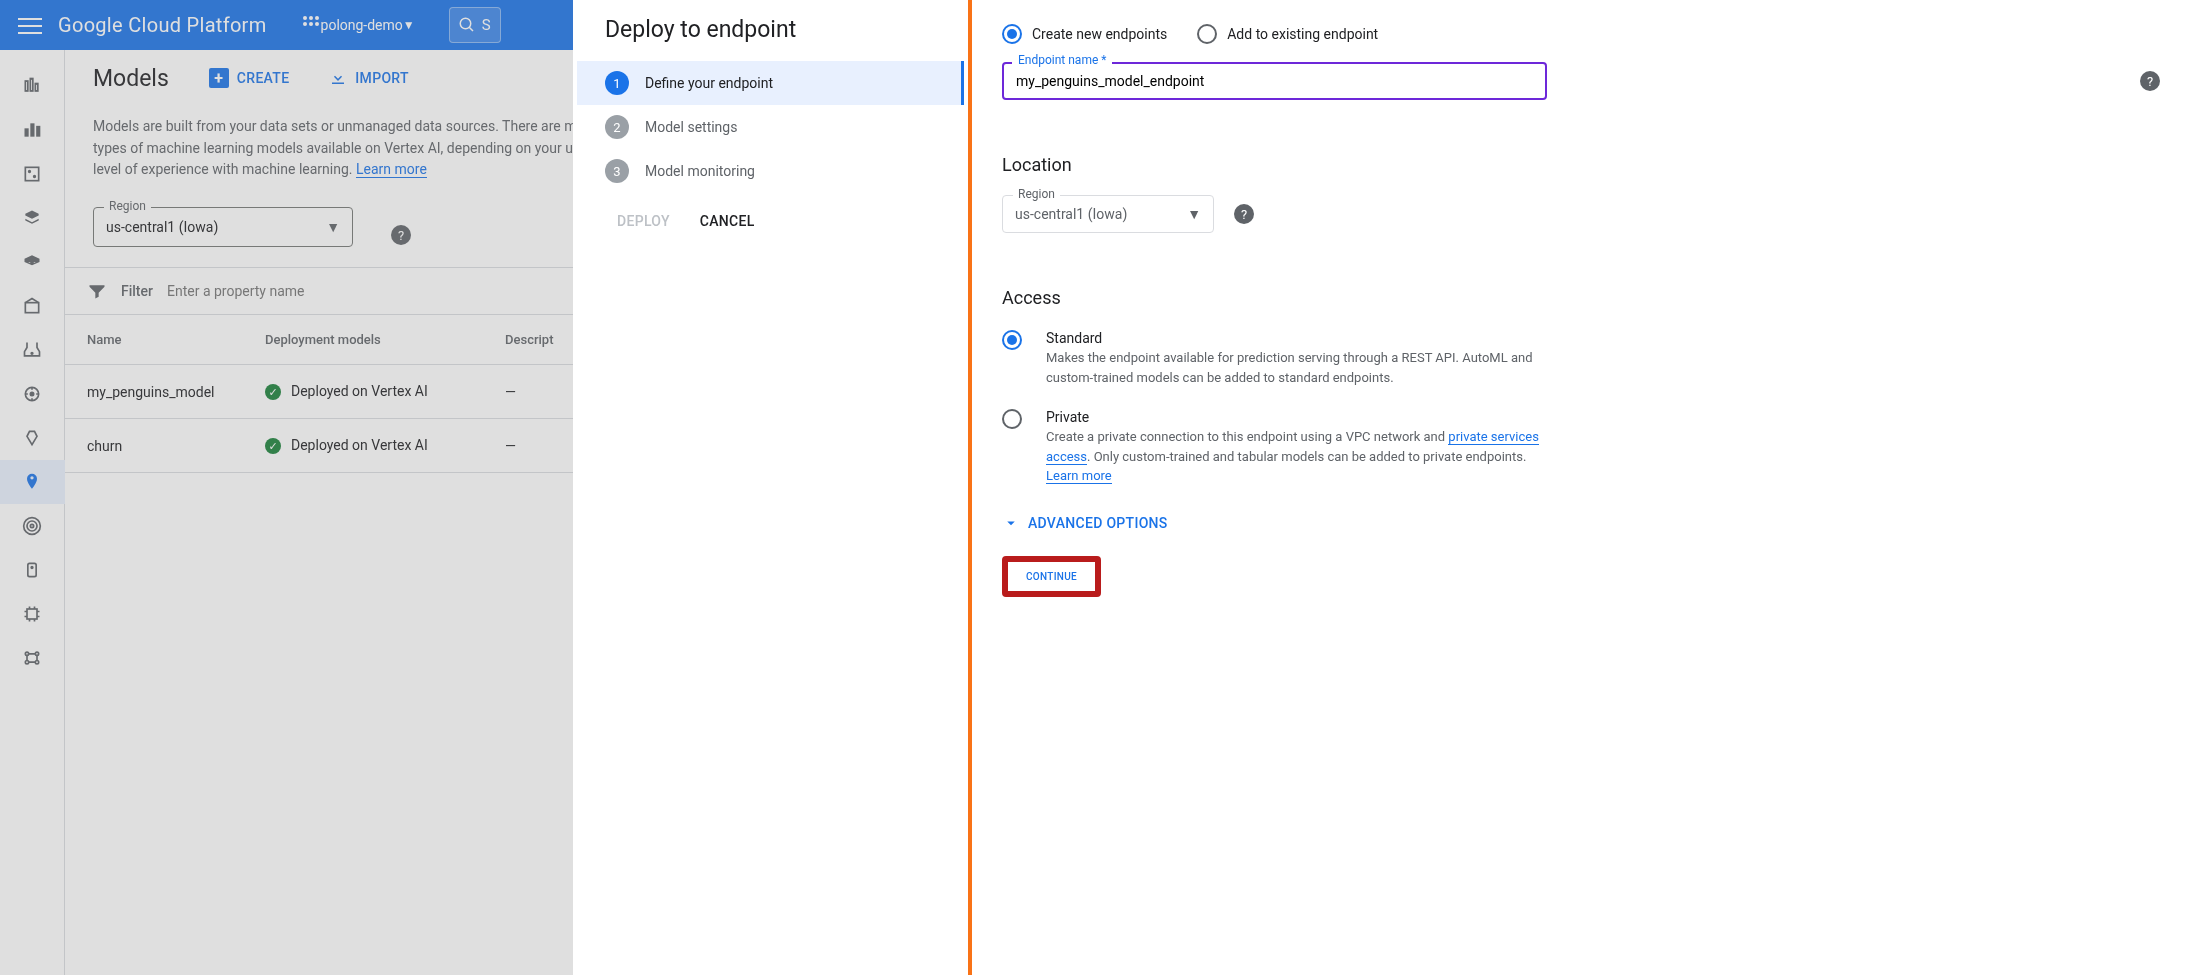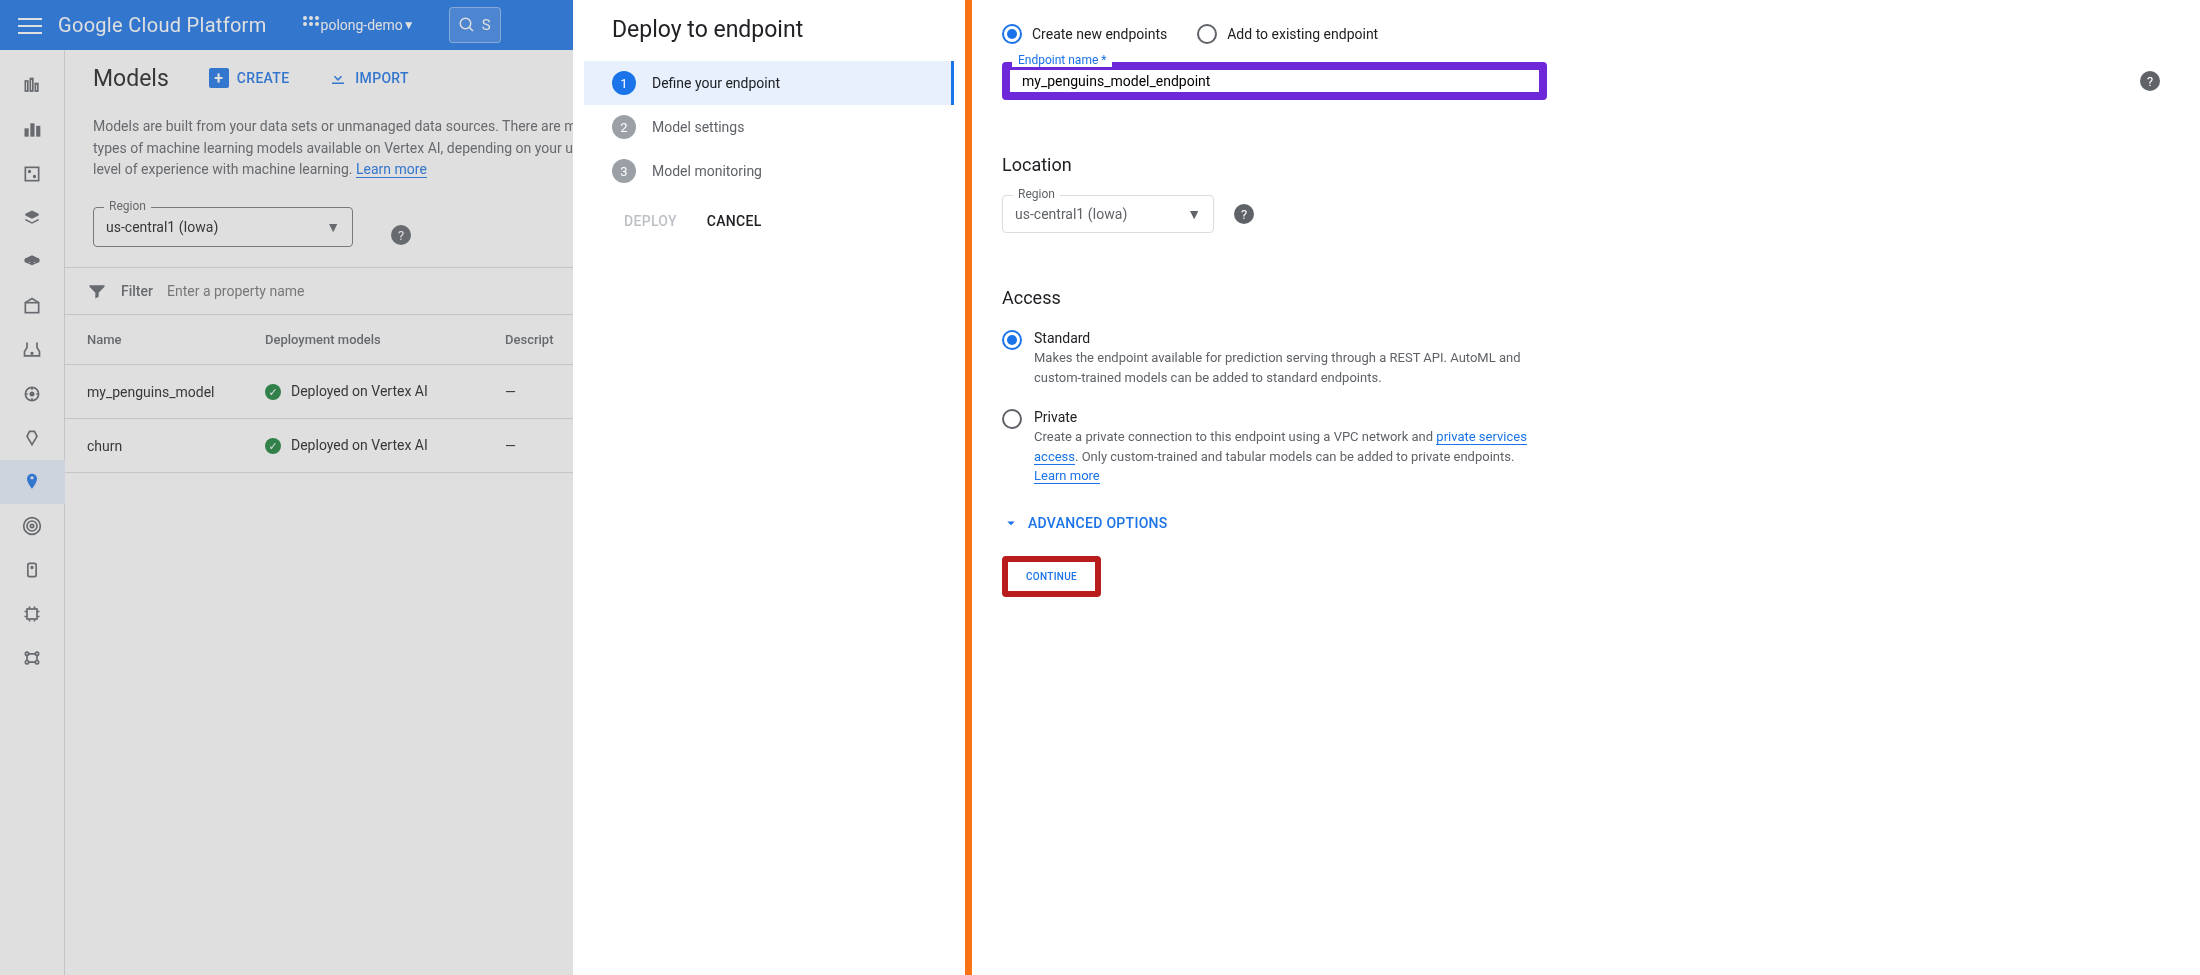--- a/index.html
+++ b/index.html
@@ -44,52 +44,52 @@
   .col-b { width:240px; }
   .col-c { flex:1; }
   .row { display:flex; height:54px; align-items:center; border-bottom:1px solid #dadce0; font-size:14px; }
   .row .col-a { color:#202124; }
   .chk { width:16px;height:16px;border-radius:50%;background:#188038;display:inline-flex;align-items:center;justify-content:center;color:#fff;font-size:11px;margin-right:10px;}
 
   
   .scrim { position:absolute; top:0; left:0; width:573px; height:975px; background:rgba(128,128,128,.25); pointer-events:none; }
 
   
-  .wiz { position:absolute; top:0; left:573px; width:399px; height:975px; background:#fff; border-right:7px solid #f97316; padding: 16px 11px 0; }
+  .wiz { position:absolute; top:0; left:573px; width:399px; height:975px; background:#fff; border-right:4px solid #f97316; padding: 16px 4px 0; }
   .wiz h2 { font-size:23px; font-weight:400; padding:0 28px 18px; }
   .step { height:44px; display:flex; align-items:center; gap:16px; padding:0 28px; font-size:14px; color:#5f6368; cursor:pointer;}
   .step.active { background:#e8f0fe; color:#202124; border-right:3px solid #1a73e8; }
   .step .num { width:24px;height:24px;border-radius:50%; background:#9aa0a6; color:#fff; display:flex;align-items:center;justify-content:center; font-size:13px;}
   .step.active .num { background:#1a73e8; }
   .wiz-actions { display:flex; gap:30px; padding: 20px 40px; }
   .wiz-actions span { font-size:14px; font-weight:500; letter-spacing:.3px; cursor:pointer;}
   .deploy-btn { color:#bdc1c6; }
   .cancel-btn { color:#202124; }
 
   
   .form { position:absolute; top:0; left:972px; right:0; height:975px; background:#fff; padding: 24px 30px 0; }
   .radio-row { display:flex; gap:30px; align-items:center; font-size:14px; }
   .radio { width:20px;height:20px;border-radius:50%;border:2px solid #5f6368; display:inline-flex;align-items:center;justify-content:center; flex:none;}
   .radio.sel { border-color:#1a73e8; }
   .radio.sel::after { content:""; width:10px;height:10px;border-radius:50%;background:#1a73e8; }
   .radio-opt { display:flex; align-items:center; gap:10px; cursor:pointer; }
 
   .field { margin-top:18px; position:relative; }
-  .field input { width:545px; height:38px; border:8px solid #6d28d9; border-radius:4px; padding:0 40px 0 12px; font-size:14px; outline:none; }
+  .field input { width:545px; height:38px; border:2px solid #6d28d9; border-radius:4px; padding:0 40px 0 12px; font-size:14px; outline:none; }
   .field .flabel { position:absolute; top:-9px; left:10px; background:#fff; padding:0 6px; font-size:12px; color:#1a73e8; }
   .field .help { position:absolute; right:10px; top:9px; width:20px;height:20px;border-radius:50%;background:#5f6368;color:#fff;display:flex;align-items:center;justify-content:center;font-size:13px; cursor:pointer;}
 
   h3.section { font-size:18px; font-weight:400; margin-top:54px; }
   .region2-row { display:flex; align-items:center; margin-top:20px; gap:10px;}
   .region2 { width:212px; height:38px; border:1px solid #dadce0; border-radius:4px; position:relative; display:flex; align-items:center; padding:0 12px; color:#5f6368; font-size:14px;}
   .region2 .lbl { position:absolute; top:-9px; left:10px; background:#fff; padding:0 5px; font-size:12px; color:#5f6368;}
   .region2 .dd { margin-left:auto; }
 
   .access-desc { margin-top:22px; color:#5f6368; line-height:1.55; font-size:14px; max-width:545px; }
-  .access-opt { display:flex; gap:12px; margin-top:22px; max-width:545px; }
+  .access-opt { display:flex; gap:24px; margin-top:22px; max-width:545px; }
   .access-opt .txt .t { font-size:14px; color:#202124; }
   .access-opt .txt .d { font-size:13px; color:#5f6368; margin-top:2px; line-height:1.5;}
   .access-opt a { color:#1a73e8; text-decoration:none; border-bottom:1px solid #1a73e8; }
 
   .adv { display:flex; align-items:center; gap:8px; color:#1a73e8; font-size:14px; font-weight:500; letter-spacing:.3px; margin-top:28px; cursor:pointer;}
   .adv svg { transform: rotate(0deg); }
 
   .continue { margin-top:24px; border:6px solid #b91c1c; background:#fff; color:#1a73e8; font-weight:500; font-size:10px; padding:9px 18px; border-radius:4px; cursor:pointer; letter-spacing:.3px;}
 </style>
 </head>

